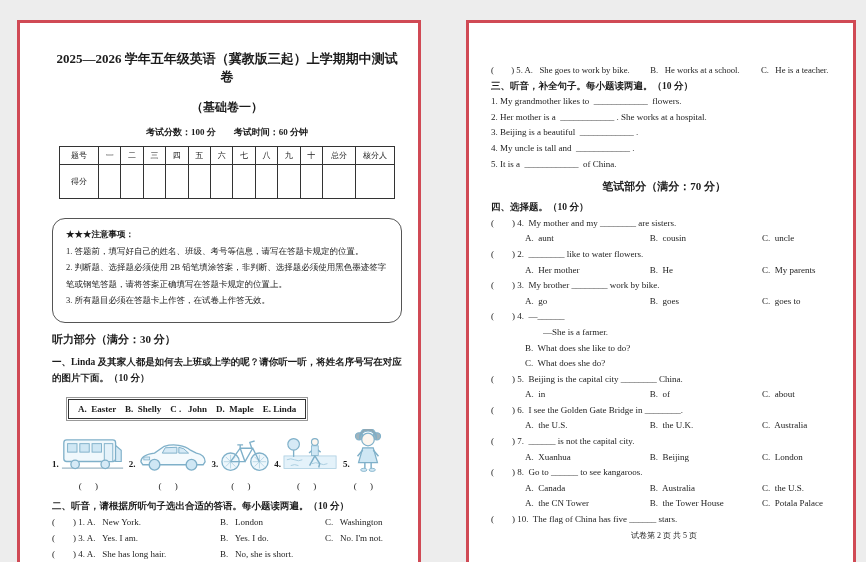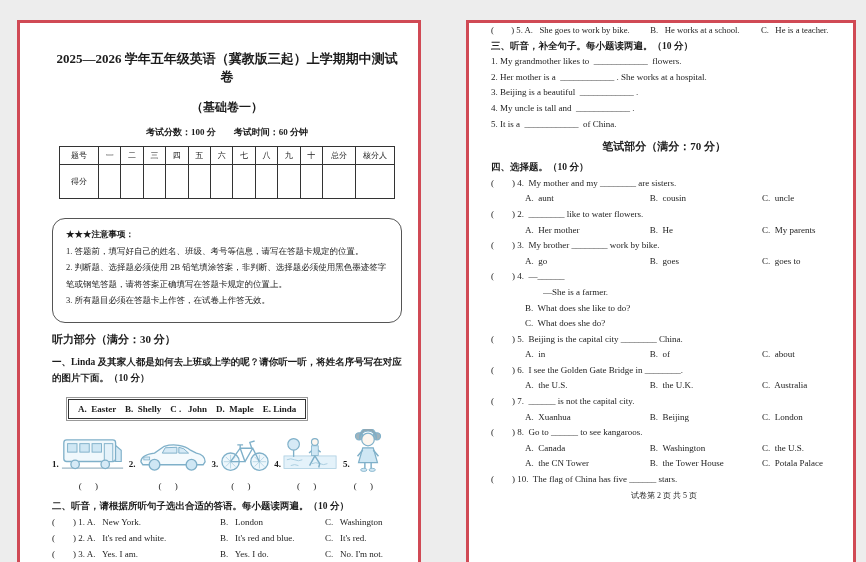--- a/index.html
+++ b/index.html
@@ -47,21 +47,21 @@
     border:1px solid #333;outline:1px solid #999;outline-offset:1px;
     font-size:9px;font-weight:bold;white-space:pre;
   }
   .pics-row{margin-top:10px;display:flex;align-items:flex-end;gap:4px;}
   .pic-item{display:flex;flex-direction:column;align-items:center;}
   .pic-top{display:flex;align-items:flex-end;gap:2px;}
   .pic-num{font-size:9px;font-weight:bold;padding-bottom:4px;}
   .pic-paren{font-size:9px;margin-top:8px;white-space:pre;}
   .q-grid{display:grid;grid-template-columns:48% 30% 22%;font-size:9px;line-height:16px;}
   .q-grid span{white-space:pre;overflow:hidden;}
-  .p2-first{}
+  .p2-first{margin-top:40px;}
   .q5-grid{display:grid;grid-template-columns:46% 32% 22%;font-size:8.7px;line-height:15.6px;}
   .q5-grid span{white-space:pre;overflow:hidden;}
   .sec3-title{font-size:9.5px;font-weight:bold;line-height:15.6px;white-space:pre;}
   .blank-line{font-size:9px;line-height:15.6px;white-space:pre;}
   .written-head{margin:7px 0 6px;font-size:11px;font-weight:bold;text-align:center;}
   .sec4-title{font-size:9.5px;font-weight:bold;line-height:15.6px;white-space:pre;}
   .stem{font-size:9px;line-height:15.6px;white-space:pre;}
   .stem2{font-size:9px;line-height:15.6px;white-space:pre;padding-left:52px;}
   .opt3{display:grid;grid-template-columns:40% 36% 24%;padding-left:34px;font-size:9px;line-height:15.6px;}
   .opt3 span{white-space:pre;overflow:hidden;}
@@ -228,25 +228,20 @@
     </div>
 
     <div class="sec-title wrap">二、听音，请根据所听句子选出合适的答语。每小题读两遍。（10 分）</div>
 
     <div class="q-grid">
       <span>(        ) 1. A.   New York.</span>
       <span>B.   London</span>
       <span>C.   Washington</span>
     </div>
     <div class="q-grid">
-      <span>(        ) 2. A.   It's red and white.</span>
-      <span>B.   It's red and blue.</span>
-      <span>C.   It's red.</span>
-    </div>
-    <div class="q-grid">
       <span>(        ) 3. A.   Yes. I am.</span>
       <span>B.   Yes. I do.</span>
       <span>C.   No. I'm not.</span>
     </div>
     <div class="q-grid">
       <span>(        ) 4. A.   She has long hair.</span>
       <span>B.   No, she is short.</span>
       <span></span>
     </div>
     
@@ -320,21 +315,21 @@
     <div class="stem">(        ) 7.  ______ is not the capital city.</div>
     <div class="opt3">
       <span>A.  Xuanhua</span>
       <span>B.  Beijing</span>
       <span>C.  London</span>
     </div>
 
     <div class="stem">(        ) 8.  Go to ______ to see kangaroos.</div>
     <div class="opt3">
       <span>A.  Canada</span>
-      <span>B.  Washington</span>
+      <span>B.  Australia</span>
       <span>C.  the U.S.</span>
     </div>
 
     <div class="opt3">
       <span>A.  the CN Tower</span>
       <span>B.  the Tower House</span>
       <span>C.  Potala Palace</span>
     </div>
 
     <div class="stem">(        ) 10.  The flag of China has five ______ stars.</div>

